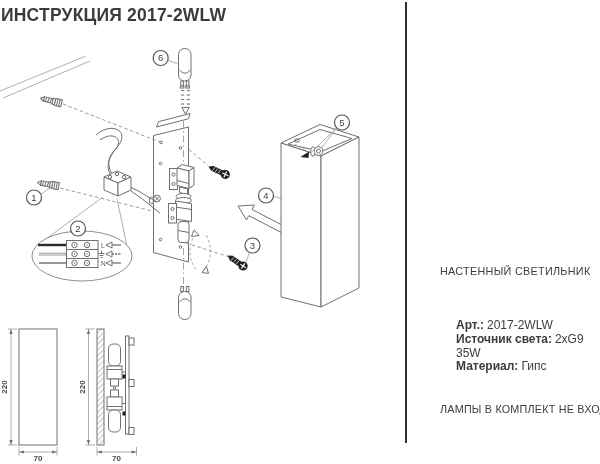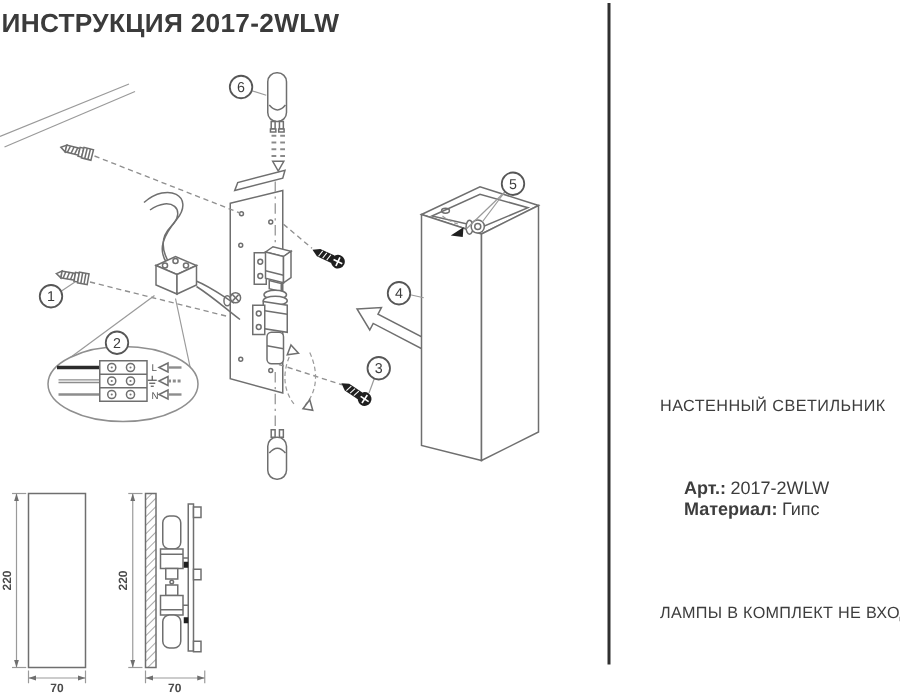--- a/index.html
+++ b/index.html
@@ -325,18 +325,19 @@
       <text x="160.7" y="61.3">6</text>
     </g>
   </svg>
 
   <div class="divider"></div>
 
   <div class="panel-type">НАСТЕННЫЙ СВЕТИЛЬНИК</div>
 
   <div class="panel-specs">
     <div><span class="spec-label">Арт.:</span><span>2017-2WLW</span></div>
+    <div><span class="spec-label">Источник света:</span><span>2xG9 35W</span></div>
     <div><span class="spec-label">Материал:</span><span>Гипс</span></div>
   </div>
 
   <div class="panel-note">ЛАМПЫ В КОМПЛЕКТ НЕ ВХОДЯТ</div>
 
 </div>
 
 </body></html>

